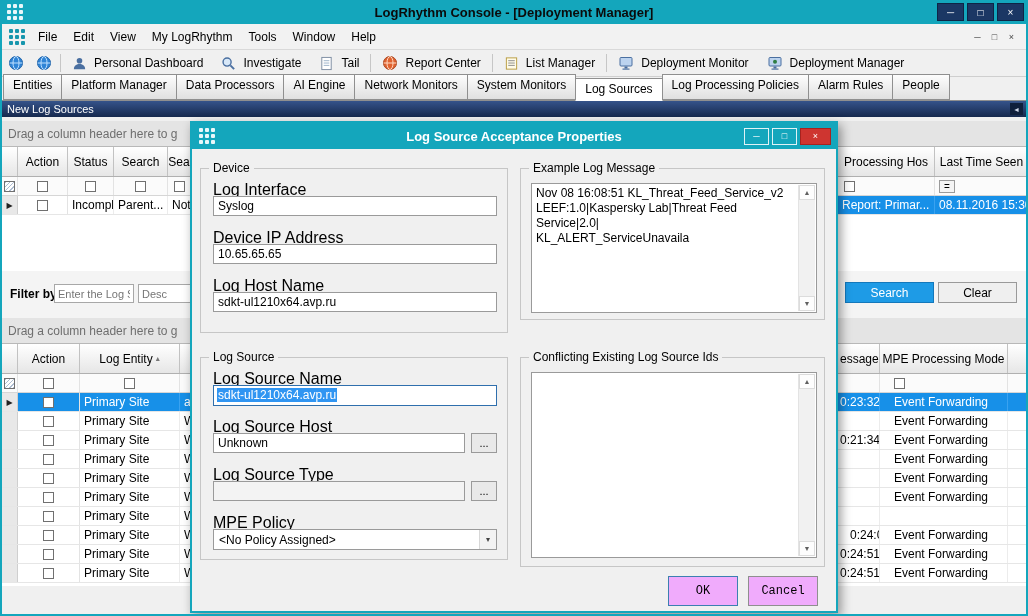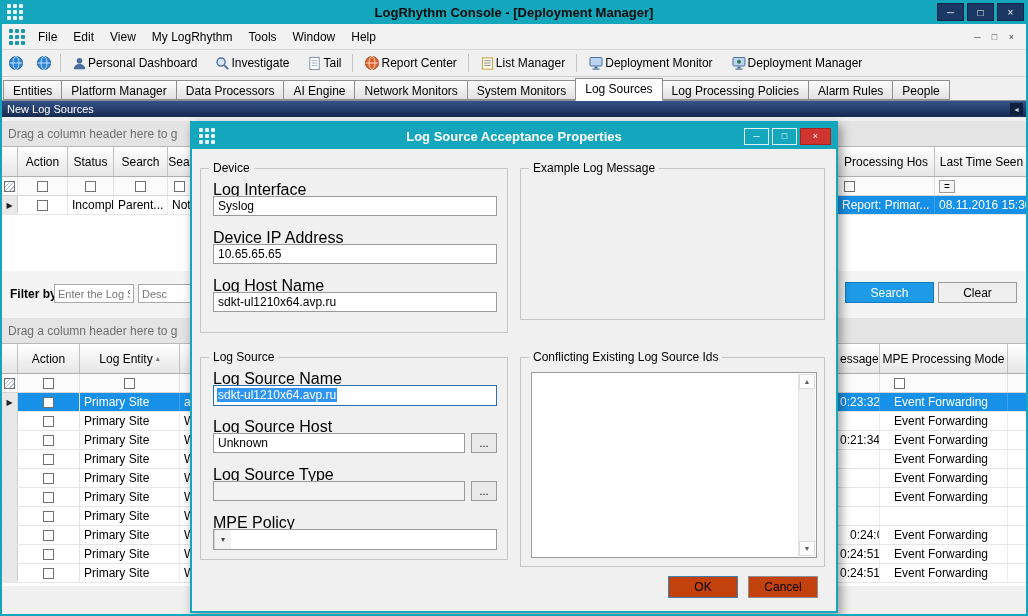--- a/index.html
+++ b/index.html
@@ -17,27 +17,27 @@
   .wbtn{width:27px;height:18px;margin-left:3px;background:#1b3764;border:1px solid #0e2546;color:#fff;font-size:10px;display:flex;align-items:center;justify-content:center;cursor:default}
 
   
   .menubar{position:absolute;left:2px;top:24px;right:2px;height:26px;background:#f2f2f2;border-bottom:1px solid #d9d9d9;display:flex;align-items:center;z-index:5}
   .menu-item{padding:0 8px;line-height:26px;cursor:default}
   .mdi-btns{margin-left:auto;display:flex;padding-right:6px}
   .mdi-btn{width:17px;text-align:center;color:#444;font-size:9px;line-height:26px}
 
   
   .toolbar{position:absolute;left:2px;top:50px;right:2px;height:27px;background:#f0f0f0;border-bottom:1px solid #cfcfcf;display:flex;align-items:center;z-index:5}
-  .titem{display:flex;align-items:center;gap:1px;padding:0 9px;height:100%;cursor:default;white-space:nowrap}
+  .titem{display:flex;align-items:center;gap:7px;padding:0 9px;height:100%;cursor:default;white-space:nowrap}
   .titem.icononly{padding:0 6px}
   .tsep{width:1px;height:18px;background:#c6c6c6;margin:0 2px}
 
   
   .tabbar{position:absolute;left:2px;top:77px;right:2px;height:24px;background:#f0f0f0;display:flex;align-items:flex-end;padding-left:2px;border-bottom:1px solid #8f8f8f;z-index:5}
-  .tab{height:20px;padding:3px 9px 2px;background:linear-gradient(#fdfdfd,#e0e0e0);border:1px solid #8f8f8f;margin-left:-1px;white-space:nowrap;cursor:default}
+  .tab{height:26px;padding:3px 9px 2px;background:linear-gradient(#fdfdfd,#e0e0e0);border:1px solid #8f8f8f;margin-left:-1px;white-space:nowrap;cursor:default}
   .tab.active{background:#fff;height:23px;margin-bottom:-1px;border-bottom:1px solid #fff;position:relative;z-index:2}
 
   
   .secbar{position:absolute;left:2px;top:101px;right:2px;height:16px;background:linear-gradient(#35538a,#16294e);color:#fff;font-size:11px;display:flex;align-items:center;padding-left:5px;z-index:5}
   .sec-arrow{position:absolute;right:3px;top:2px;width:13px;height:12px;background:#0f1f3c;color:#cfd8ea;font-size:7px;display:flex;align-items:center;justify-content:center}
 
   
   .gpanel{position:absolute;background:#fff;z-index:2;overflow:hidden}
   .groupbar{height:26px;background:#e4e4e4;border-bottom:1px solid #b8b8b8;color:#6e6e6e;display:flex;align-items:center;padding-left:6px;white-space:nowrap;overflow:hidden}
   .hrow{display:flex;height:30px;background:linear-gradient(#ffffff,#e6e6e6);border-bottom:1px solid #b0b0b0}
@@ -76,21 +76,21 @@
   .browse{position:absolute;width:26px;height:20px;border:1px solid #9a9a9a;background:#e9e9e9;font-size:11px;line-height:10px;font-family:"Liberation Sans",sans-serif}
   .selwrap{position:absolute;height:21px;border:1px solid #9a9a9a;background:#fff;display:flex;align-items:center}
   .selwrap .seltext{flex:1;padding:0 5px;overflow:hidden;white-space:nowrap}
   .selwrap .selarrow{width:17px;height:100%;display:flex;align-items:center;justify-content:center;font-size:8px;color:#444;border-left:1px solid #d7d7d7;background:#f3f3f3}
   .txtarea{position:absolute;background:#fff;border:1px solid #9a9a9a}
   .ta-content{position:absolute;left:4px;top:2px;right:20px;bottom:2px;font-size:12px;line-height:15px;white-space:pre-wrap;word-break:break-word;overflow:hidden}
   .vscroll{position:absolute;top:1px;right:1px;bottom:1px;width:17px;background:#f1f1f1;border-left:1px solid #e3e3e3}
   .sb-btn{position:absolute;left:0;width:16px;height:15px;background:#fdfdfd;border:1px solid #dcdcdc;color:#5f5f5f;font-size:7px;display:flex;align-items:center;justify-content:center}
   .sb-btn.up{top:0}
   .sb-btn.down{bottom:0}
-  .dlgbtn{position:absolute;width:70px;height:22px;background:#c2410c;border:1px solid #8f8f8f;font-size:12px;font-family:Liberation Sans, sans-serif}
+  .dlgbtn{position:absolute;width:70px;height:30px;background:#f0abfc;border:1px solid #8f8f8f;font-size:12px;font-family:Liberation Mono, monospace}
   .dlgbtn.default{border:1px solid #3c7fb1}
 </style>
 </head>
 <body>
 
 <div class="app">
 
   <div class="titlebar">
     <span class="dots">
         <i></i>
@@ -495,36 +495,46 @@
       <span class="flbl" style="left:12px;top:12px">Log Interface</span>
       <input class="tbox" style="left: 12px; top: 27px; width: 284px;" value="Syslog">
       <span class="flbl" style="left:12px;top:60px">Device IP Address</span>
       <input class="tbox" style="left: 12px; top: 75px; width: 284px;" value="10.65.65.65">
       <span class="flbl" style="left:12px;top:108px">Log Host Name</span>
       <input class="tbox" style="left: 12px; top: 123px; width: 284px;" value="sdkt-ul1210x64.avp.ru">
     </div>
 
     <div class="gb" style="left:328px;top:45px;width:305px;height:152px">
       <span class="gb-label">Example Log Message</span>
+      <div class="txtarea" style="left:10px;top:14px;width:286px;height:130px">
+        <div class="ta-content">Nov 08 16:08:51 KL_Threat_Feed_Service_v2
+LEEF:1.0|Kaspersky Lab|Threat Feed Service|2.0|
+KL_ALERT_ServiceUnavaila</div>
+        <div class="vscroll">
+          <span class="sb-btn up">▲</span>
+          <span class="sb-btn down">▼</span>
+        </div>
+      </div>
     </div>
 
     <div class="gb" style="left:8px;top:234px;width:308px;height:203px">
       <span class="gb-label">Log Source</span>
       <span class="flbl" style="left:12px;top:12px">Log Source Name</span>
       <div class="tbox-div" style="left:12px;top:27px;width:284px">
         <span class="seltxt">sdkt-ul1210x64.avp.ru</span>
       </div>
       <span class="flbl" style="left:12px;top:60px">Log Source Host</span>
       <input class="tbox" style="left: 12px; top: 75px; width: 252px;" value="Unknown">
       <button class="browse" style="left:270px;top:75px">...</button>
       <span class="flbl" style="left:12px;top:108px">Log Source Type</span>
       <input class="tbox" style="left: 12px; top: 123px; width: 252px; background: rgb(243, 243, 243);" value="">
       <button class="browse" style="left:270px;top:123px">...</button>
       <span class="flbl" style="left:12px;top:156px">MPE Policy</span>
       <div class="selwrap" style="left:12px;top:171px;width:284px">
+        <span class="seltext">&lt;No Policy Assigned&gt;</span>
         <span class="selarrow">▾</span>
       </div>
     </div>
 
     <div class="gb" style="left:328px;top:234px;width:305px;height:210px">
       <span class="gb-label">Conflicting Existing Log Source Ids</span>
       <div class="txtarea" style="left:10px;top:14px;width:286px;height:186px">
         <div class="ta-content"></div>
         <div class="vscroll">
           <span class="sb-btn up">▲</span>

